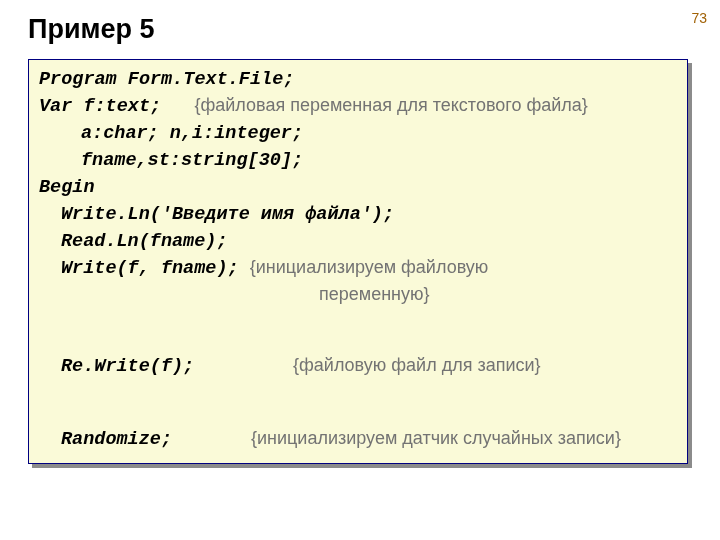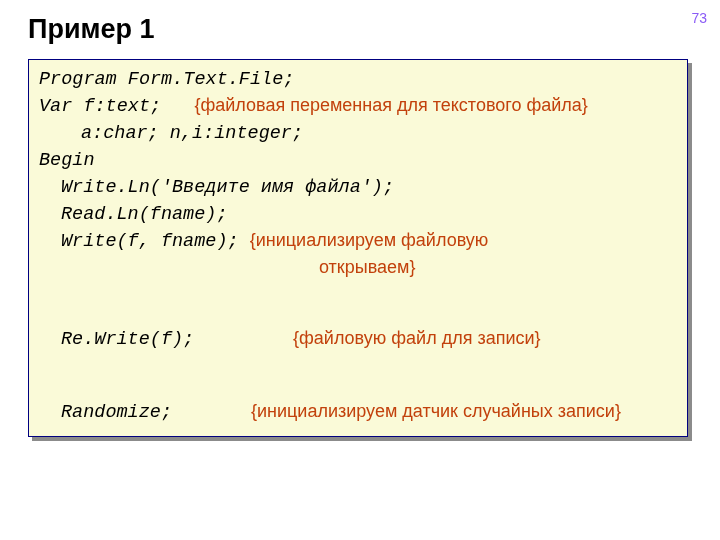--- a/index.html
+++ b/index.html
@@ -13,21 +13,21 @@
   }
   .slide {
     padding: 14px 20px 20px 28px;
     position: relative;
   }
   .page-num {
     position: absolute;
     top: 10px;
     right: 13px;
     font-size: 14px;
-    color: #8b5cf6;
+    color: #a16207;
   }
   .title {
     font-size: 27px;
     font-weight: bold;
     margin: 0 0 14px 0;
     color: #000;
   }
   .codebox-wrap {
     position: relative;
     margin-right: 12px;
@@ -43,65 +43,66 @@
   .codebox {
     position: relative;
     background: #fafad8;
     border: 1.5px solid #000080;
     padding: 6px 10px 10px 10px;
     font-size: 18.5px;
     line-height: 1.35;
   }
   .code {
     font-family: "Courier New", monospace;
-    font-weight: normal;
+    font-weight: bold;
     font-style: italic;
     color: #000;
     white-space: pre;
     margin-top: 48px;
   }
   .comment {
     font-family: Arial, sans-serif;
     font-weight: normal;
     font-style: normal;
-    color: #c2410c;
+    color: #737373;
     font-size: 18px;
   }
   .line { display: block; }
   .ind1 { padding-left: 42px; }
   .ind2 { padding-left: 22px; }
   .aligned { display: inline-block; }
 </style>
 </head>
 <body>
 
 <div class="slide">
   <div class="page-num">73</div>
-  <h1 class="title">Пример 1</h1>
+  <h1 class="title">Пример 5</h1>
 
   <div class="codebox-wrap">
     <div class="shadow"></div>
     <div class="codebox">
 
       <span class="line"><span class="code">Program Form.Text.File;</span></span>
 
       <span class="line"><span class="code">Var f:text;</span><span class="code">   </span><span class="comment">{файловая переменная для текстового файла}</span></span>
 
       <span class="line ind1"><span class="code">a:char; n,i:integer;</span></span>
 
+      <span class="line ind1"><span class="code">fname,st:string[30];</span></span>
 
       <span class="line"><span class="code">Begin</span></span>
 
       <span class="line ind2"><span class="code">Write.Ln('Введите имя файла');</span></span>
 
       <span class="line ind2"><span class="code">Read.Ln(fname);</span></span>
 
       <span class="line ind2"><span class="code">Write(f, fname);</span><span class="code"> </span><span class="comment">{инициализируем файловую</span></span>
 
-      <span class="line" style="padding-left:280px;"><span class="comment">открываем}</span></span>
+      <span class="line" style="padding-left:280px;"><span class="comment">переменную}</span></span>
 
       <span class="line ind2"><span class="code aligned" style="width:232px;">Re.Write(f);</span><span class="comment">{файловую файл для записи}</span></span>
 
       <span class="line ind2"><span class="code aligned" style="width:190px;">Randomize;</span><span class="comment">{инициализируем датчик случайных записи}</span></span>
 
     </div>
   </div>
 </div>
 
 </body></html>

